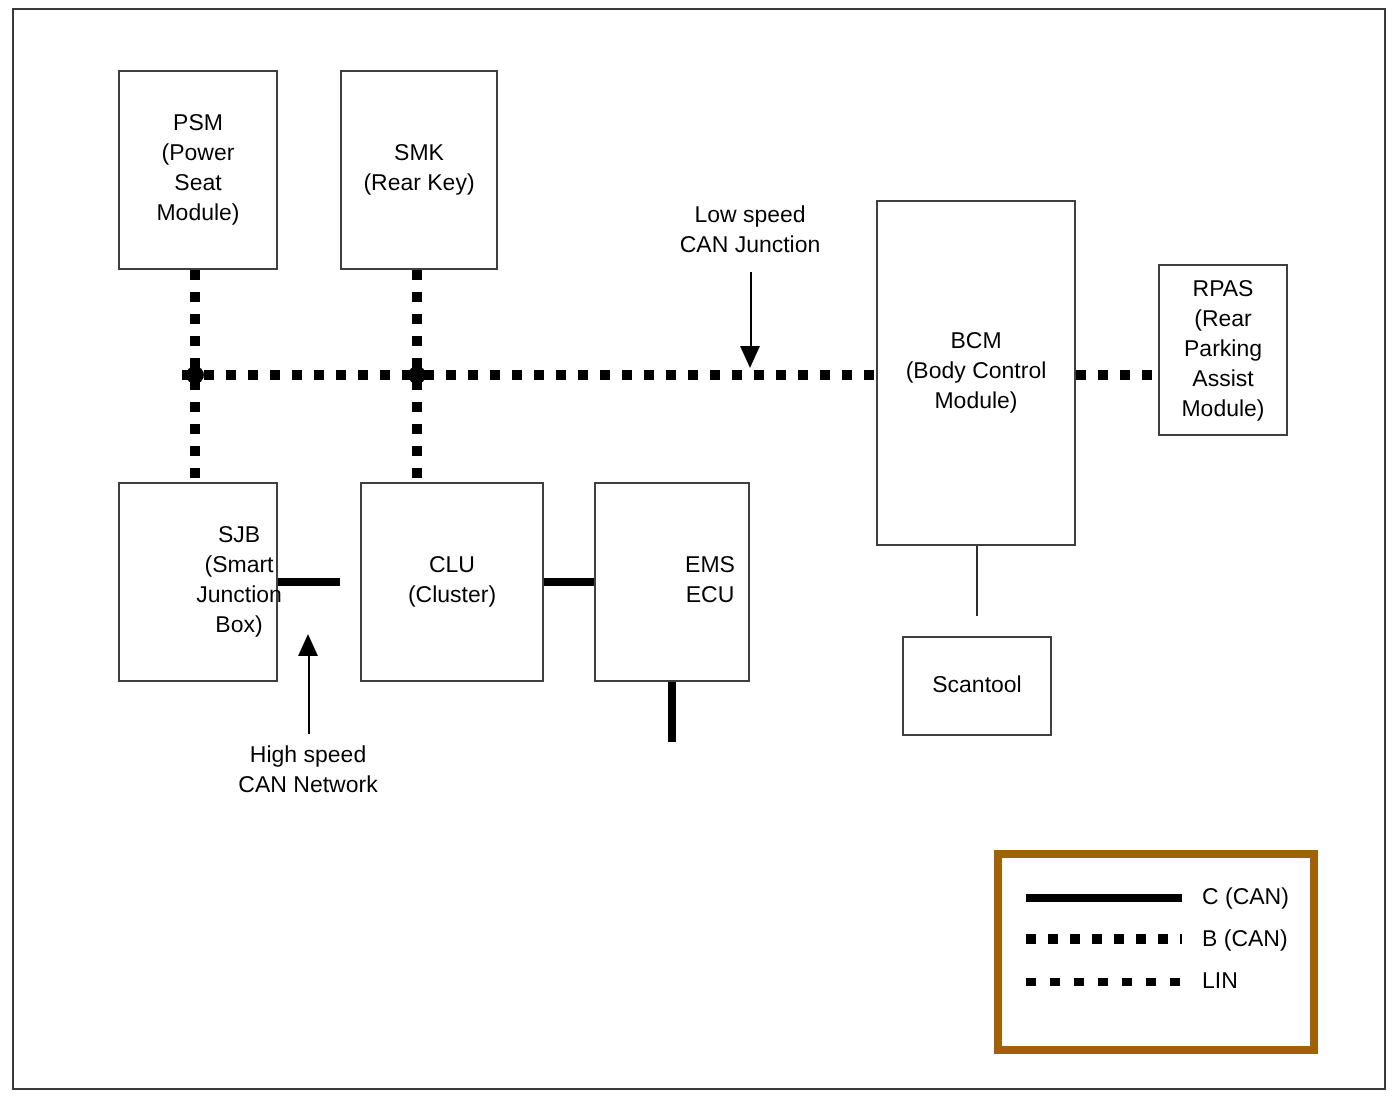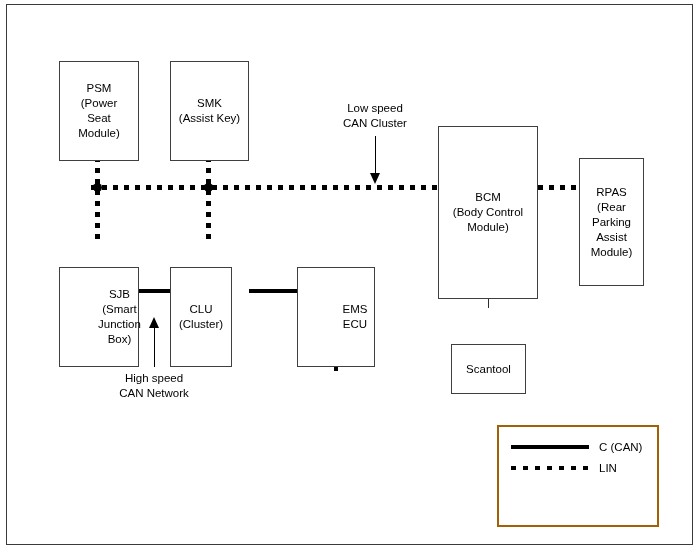--- a/index.html
+++ b/index.html
@@ -33,21 +33,20 @@
     display: flex;
     align-items: center;
     justify-content: center;
     text-align: center;
     font-size: 11.5px;
     line-height: 15px;
     color: #000000;
     z-index: 5;
     white-space: pre-line;
     padding: 0 2px;
-    margin-top: 26px;
   }
   .lbl {
     position: absolute;
     font-size: 11.5px;
     line-height: 15px;
     color: #000000;
     text-align: center;
     white-space: pre-line;
     z-index: 6;
   }
@@ -121,21 +120,21 @@
     border-right: 5.5px solid transparent;
     border-bottom: 11px solid #000000;
   }
   
   #legend {
     position: absolute;
     left: 490px;
     top: 420px;
     width: 162px;
     height: 102px;
-    border: 2px solid #a16207;
+    border: 4px solid #a16207;
     box-sizing: border-box;
     background: #ffffff;
     z-index: 7;
     padding: 9px 0 0 0;
   }
   .legend-row {
     display: flex;
     align-items: center;
     height: 21px;
   }
@@ -181,47 +180,47 @@
     <div class="v-can" style="left:327px; top:336px; height:30px;"></div>
 
     <div class="v-serial" style="left:481px; top:268px; height:35px;"></div>
 
     <div class="node" style="left:52px; top:30px; width:80px; height:100px;">PSM
 (Power
 Seat
 Module)</div>
 
     <div class="node" style="left:163px; top:30px; width:79px; height:100px;">SMK
-(Assist Key)</div>
+(Rear Key)</div>
 
     <div class="node" style="left:431px; top:95px; width:100px; height:173px;">BCM
 (Body Control
 Module)</div>
 
-    <div class="node" style="left:572px; top:127px; width:65px; height:128px;">RPAS
+    <div class="node" style="left:572px; top:127px; width:65px; height:86px;">RPAS
 (Rear
 Parking
 Assist
 Module)</div>
 
     <div class="node" style="left:52px; top:236px; width:80px; height:100px;padding-left:43px;">SJB
 (Smart
 Junction
 Box)</div>
 
-    <div class="node" style="left:163px; top:236px; width:62px; height:100px;">CLU
+    <div class="node" style="left:173px; top:236px; width:92px; height:100px;">CLU
 (Cluster)</div>
 
     <div class="node" style="left:290px; top:236px; width:78px; height:100px;padding-left:40px;">EMS ECU</div>
 
 
     <div class="node" style="left:444px; top:313px; width:75px; height:50px;">Scantool</div>
 
     <div class="lbl" style="left:313px; top:96px; width:110px;">Low speed
-CAN Cluster</div>
+CAN Junction</div>
     <div class="arrow-dn" style="left:363px; top:131px; width:11px; height:48px;">
       <div class="shaft" style="top:0; height:38px;"></div>
       <div class="head"></div>
     </div>
 
     <div class="lbl" style="left:92px; top:366px; width:110px;">High speed
 CAN Network</div>
     <div class="arrow-up" style="left:142px; top:312px; width:11px; height:50px;">
       <div class="head"></div>
       <div class="shaft" style="top:10px; height:40px;"></div>
@@ -229,20 +228,26 @@
 
     <div id="legend">
       <div class="legend-row">
         <div class="legend-swatch">
           <div class="sw-c"></div>
         </div>
         <div class="legend-label">C (CAN)</div>
       </div>
       <div class="legend-row">
         <div class="legend-swatch">
+          <div class="sw-b"></div>
+        </div>
+        <div class="legend-label">B (CAN)</div>
+      </div>
+      <div class="legend-row">
+        <div class="legend-swatch">
           <div class="sw-lin"></div>
         </div>
         <div class="legend-label">LIN</div>
       </div>
     </div>
 
   </div>
 </div>
 
 </body></html>

